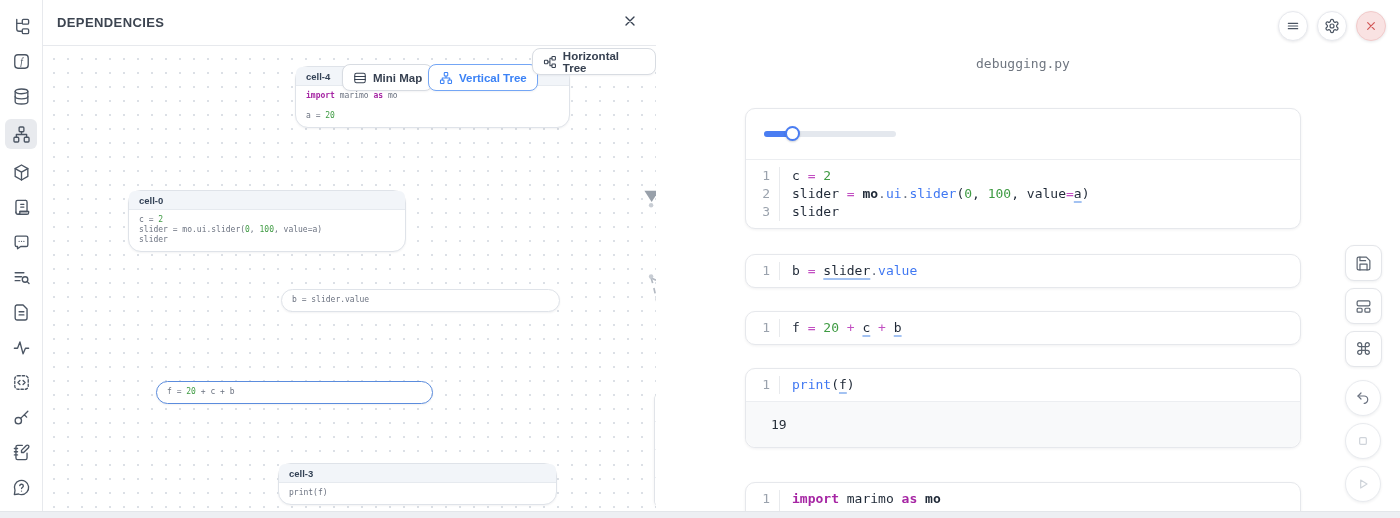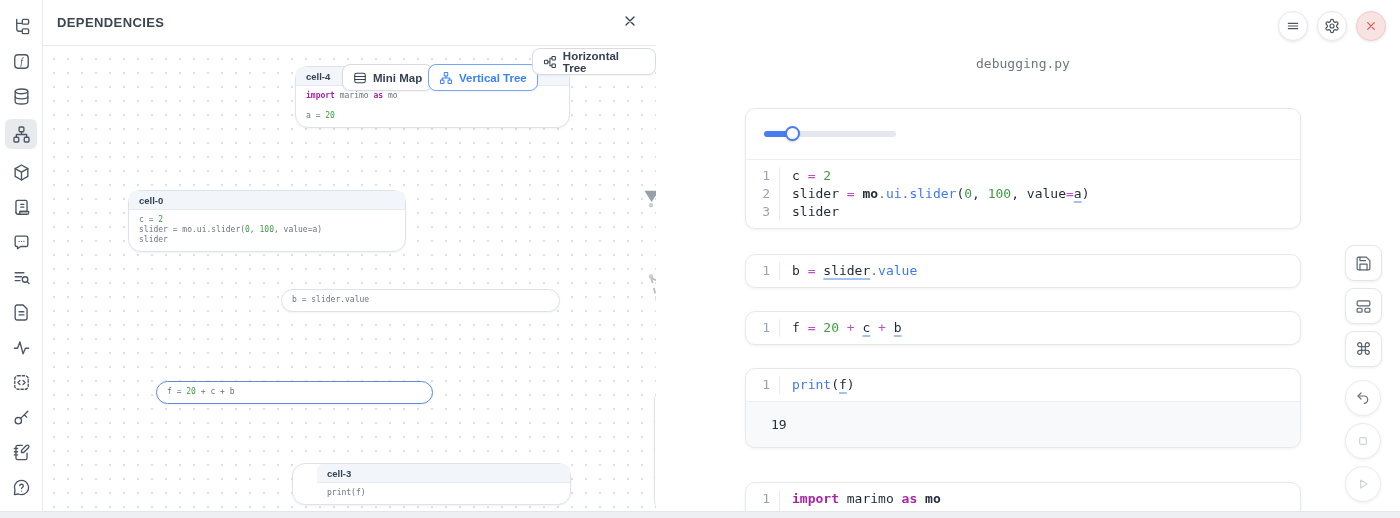--- a/index.html
+++ b/index.html
@@ -281,21 +281,21 @@
       <div class="gnode" style="left:238px; top:243px; width:279px;">
         <div class="nbody">
             <div class="cl"><span class="src"><span>b </span><span class="tk-o">=</span><span> </span><span class="tk-u">slider</span><span class="tk-p">.</span><span class="tk-b">value</span></span></div>
           </div>
       </div>
       <div class="gnode sel" style="left:113px; top:335px; width:277px;">
         <div class="nbody">
             <div class="cl"><span class="src"><span>f </span><span class="tk-o">=</span><span> </span><span class="tk-n">20</span><span> </span><span class="tk-o">+</span><span> </span><span class="tk-u">c</span><span> </span><span class="tk-o">+</span><span> </span><span class="tk-u">b</span></span></div>
           </div>
       </div>
-      <div class="gnode" style="left:249px; top:417px; width:279px;padding-left:24px;">
+      <div class="gnode" style="left:235px; top:417px; width:279px;">
         <div class="nhead">cell-3</div>
         <div class="nbody">
             <div class="cl"><span class="src"><span class="tk-b">print</span><span>(</span><span class="tk-u">f</span><span>)</span></span></div>
           </div>
       </div>
 
       <div class="gbtn" style="left:299px; top:18px;">
         <svg viewBox="0 0 24 24">
             <rect x="3" y="4" width="18" height="16" rx="3"></rect>
             <path d="M3 9.3h18M3 14.6h18"></path>

